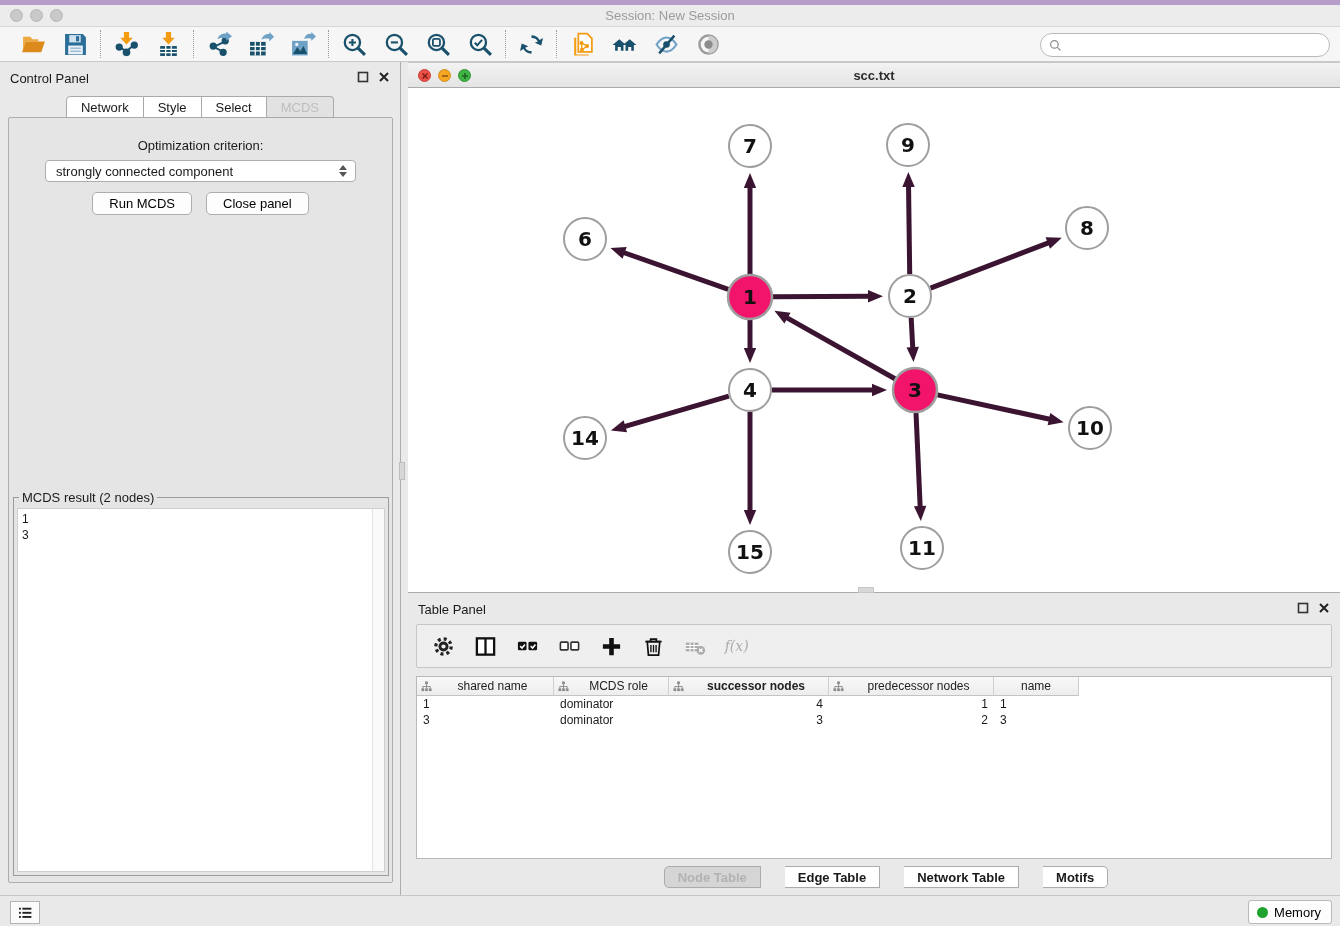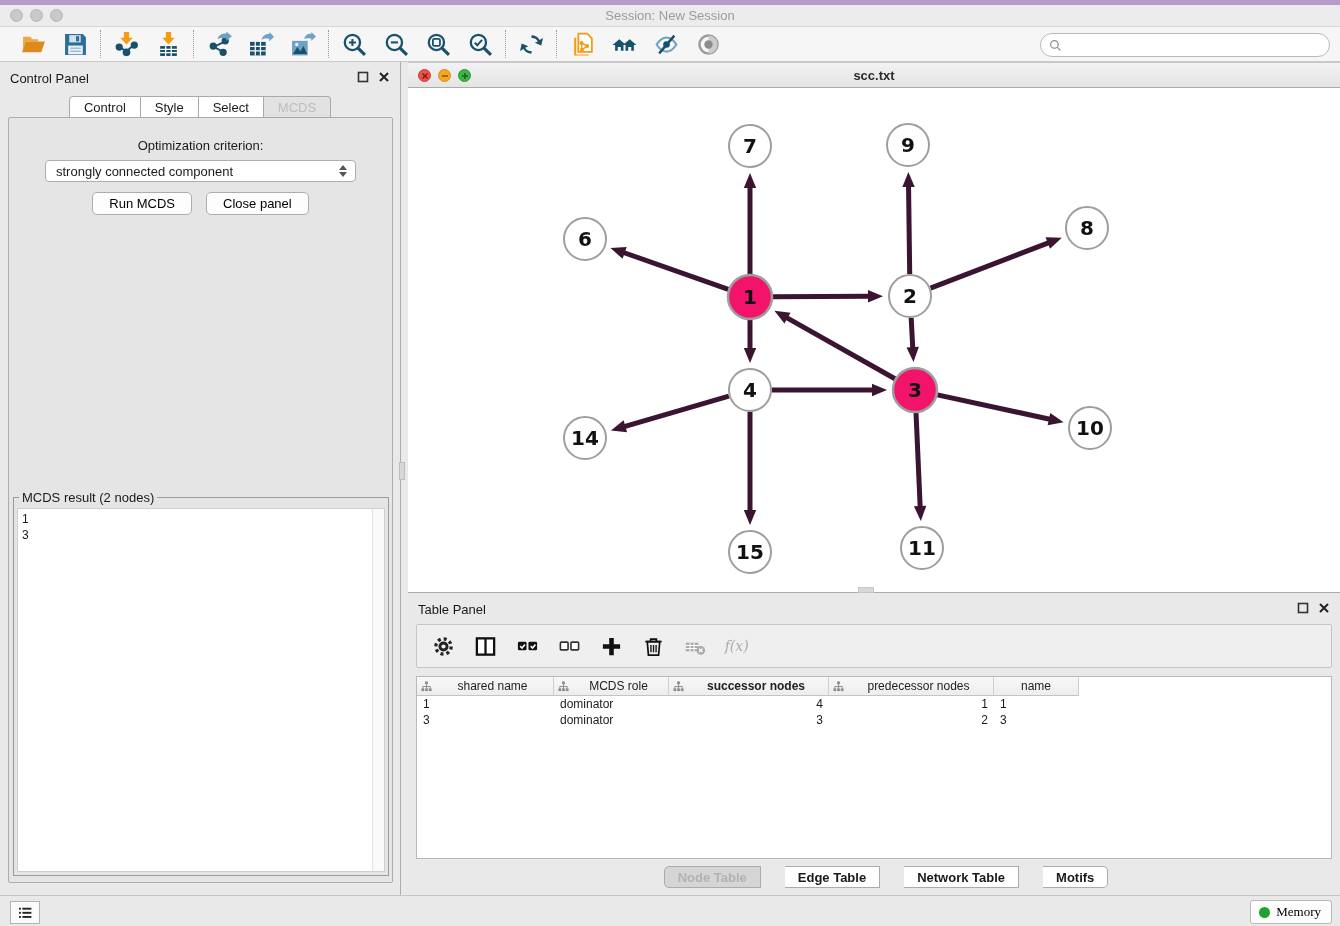--- a/index.html
+++ b/index.html
@@ -79,21 +79,21 @@
   .tp-tabs { position:absolute; left:0; right:0; top:273px; display:flex; justify-content:center; }
   .tp-tab { height:22px; padding:0 13px; display:flex; align-items:center; background:#fff; border:1px solid #ABABAB; border-left-width:0; font-size:13px; font-weight:bold; cursor:pointer;margin-left:24px; }
   .tp-tab:first-child { border-left-width:1px; border-radius:5px 0 0 5px; }
   .tp-tab:last-child { border-radius:0 5px 5px 0; }
   .tp-tab.active { background:#D5D5D5; color:#B2B2B2; }
 
   
   .status-bar { position:absolute; left:0; top:895px; width:1340px; height:31px; background:#E9E9E9; border-top:1px solid #C6C6C6; }
   .status-left-btn { position:absolute; left:10px; top:5px; width:30px; height:23px; background:#FBFBFB; border:1px solid #B3B3B3; display:flex; align-items:center; justify-content:center; cursor:pointer; }
   .status-left-btn svg { width:18px; height:18px; }
-  .memory-btn { position:absolute; right:8px; top:4px; height:24px; padding:0 10px 0 8px; background:#FDFDFD; border:1px solid #B9B9B9; border-radius:3px; display:flex; align-items:center; gap:6px; font-size:13px; font-family:Liberation Serif, serif; cursor:pointer; }
+  .memory-btn { position:absolute; right:8px; top:4px; height:24px; padding:0 10px 0 8px; background:#FDFDFD; border:1px solid #B9B9B9; border-radius:3px; display:flex; align-items:center; gap:6px; font-size:13px; font-family:Liberation Sans, sans-serif; cursor:pointer; }
   .memory-dot { width:11px; height:11px; border-radius:50%; background:#1FA32E; }
 </style>
 </head>
 <body>
 
 <div class="app">
 
   <div class="desktop-strip"></div>
 
   <div class="titlebar">
@@ -277,21 +277,21 @@
             <rect x="1.5" y="1.5" width="9" height="9" fill="none" stroke="#333" stroke-width="1.6"></rect>
           </svg>
         </span>
       <span>
           <svg viewBox="0 0 12 12">
             <path d="M2 2l8 8M10 2l-8 8" stroke="#222" stroke-width="2"></path>
           </svg>
         </span>
     </div>
     <div class="cp-tabs" id="cp-tabs">
-        <div class="cp-tab">Control</div>
+        <div class="cp-tab">Network</div>
         <div class="cp-tab">Style</div>
         <div class="cp-tab">Select</div>
         <div class="cp-tab active">MCDS</div>
       </div>
     <div class="cp-content">
       <div class="opt-label">Optimization criterion:</div>
       <div class="criterion">
         <span class="val">strongly connected component</span>
         <span class="stepper">
             <i class="up"></i>

